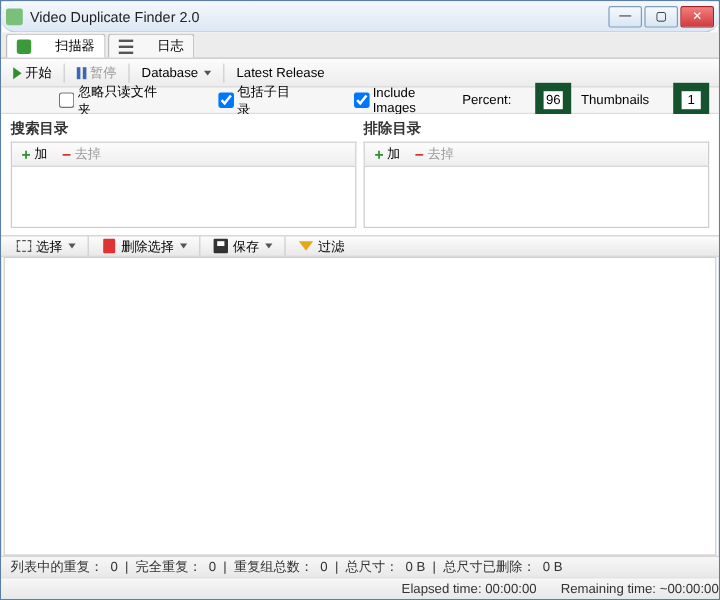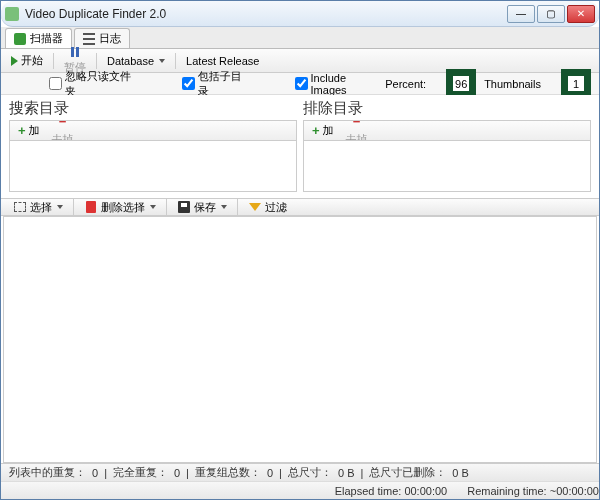--- a/index.html
+++ b/index.html
@@ -5,54 +5,54 @@
 * { box-sizing: border-box; margin: 0; padding: 0; font-family: "Microsoft YaHei", Tahoma, sans-serif; font-size: 11px; }
 body { background: #e8e8e8; width: 600px; height: 500px; overflow: hidden; }
 .window { width: 600px; height: 500px; background: #fff; border: 1px solid #5a7ea8; display: flex; flex-direction: column; }
 .titlebar { height: 26px; background: linear-gradient(#f4f8fc, #dce8f5); display: flex; align-items: center; padding: 0 4px; border-bottom: 1px solid #b7c8dc; border-radius: 12px; }
 .titlebar .ticon { width: 14px; height: 14px; background: #7ac07a; margin-right: 6px; border-radius: 2px; }
 .titlebar .title { flex: 1; color: #222; font-size: 12px; }
 .winbtns { display: flex; gap: 2px; }
 .winbtn { width: 28px; height: 18px; border: 1px solid #7f9db9; background: linear-gradient(#f6f9fc,#d9e6f2); display: flex; align-items: center; justify-content: center; font-size: 10px; border-radius: 2px; cursor: pointer; }
 .winbtn.close { background: linear-gradient(#f08080,#d43a3a); color: #fff; border-color: #a02020; }
 .tabs { height: 22px; background: #ececec; display: flex; align-items: flex-end; padding-left: 4px; border-bottom: 1px solid #bbb; }
-.tab { height: 20px; padding: 0 8px; display: flex; align-items: center; gap: 4px; background: #f7f7f7; border: 1px solid #bbb; border-bottom: none; border-radius: 3px 3px 0 0; margin-right: 2px; cursor: pointer; }
+.tab { height: 20px; padding: 0 8px; display: flex; align-items: center; gap: 20px; background: #f7f7f7; border: 1px solid #bbb; border-bottom: none; border-radius: 3px 3px 0 0; margin-right: 2px; cursor: pointer; }
 .tab.active { background: #fff; }
 .tab .ticon2 { width: 12px; height: 12px; }
 .tab .ticon2.scan { background: #3a9a3a; border-radius: 2px; }
 .tab .ticon2.log { display:flex; flex-direction:column; justify-content:space-between; }
 .tab .ticon2.log span { height:2px; background:#555; display:block; }
 .toolbar { height: 24px; background: linear-gradient(#fcfcfc,#ececec); display: flex; align-items: center; padding: 10px 6px; border-bottom: 1px solid #ccc; gap: 4px; }
 .tbtn { display: flex; align-items: center; gap: 3px; padding: 2px 4px; cursor: pointer; }
 .tbtn .caret { width:0; height:0; border-left:3px solid transparent; border-right:3px solid transparent; border-top:4px solid #555; margin-left:2px; }
 .sep { width: 1px; height: 16px; background: #ccc; margin: 0 2px; }
 .play { width:0; height:0; border-top:5px solid transparent; border-bottom:5px solid transparent; border-left:7px solid #2f8f2f; }
 .pause { display:flex; gap:2px; }
 .pause span { width:3px; height:10px; background:#3a66b5; }
 .optrow { height: 22px; display: flex; align-items: center; gap: 8px; padding: 2px 8px; background: #f6f6f6; border-bottom: 1px solid #ddd; }
 .optrow label { display: flex; align-items: center; gap: 3px; margin-left: 40px; }
 .smallinput { width: 30px; height: 29px; border: 7px solid #14532d; text-align: center; font-size: 11px; margin-left: 12px; }
 .dirzone { display: flex; gap: 6px; padding: 2px 8px 6px 8px; background: #fff; }
 .dircol { flex: 1; display: flex; flex-direction: column; }
-.dircol .hdr { font-size: 15px; color: #333; padding: 2px 0; }
+.dircol .hdr { font-size: 12px; color: #333; padding: 2px 0; font-weight: bold; }
 .dirbtns { height: 20px; background: linear-gradient(#fcfcfc,#eee); border: 1px solid #ccc; border-bottom: none; display: flex; align-items: center; gap: 4px; padding: 0 4px; }
 .plus { color: #2f8f2f; font-weight: bold; font-size: 13px; }
 .minus { color: #c33; font-weight: bold; font-size: 13px; }
 .dirlist { flex: 1; min-height: 52px; border: 1px solid #ccc; background: #fff; }
 .midbar { height: 14px; background: linear-gradient(#fcfcfc,#e9e9e9); border-top: 1px solid #ccc; border-bottom: 1px solid #ccc; display: flex; align-items: center; gap: 4px; padding: 8px 8px; }
 .iconbox { width: 14px; height: 14px; display:flex; align-items:center; justify-content:center; }
 .selecticon { width:12px; height:10px; border:1px dashed #555; }
 .trashicon { width:10px; height:12px; background:#d33; border-radius:1px; }
 .saveicon { width:12px; height:12px; background:#333; border-radius:1px; position:relative; }
 .saveicon::after { content:""; position:absolute; top:2px; left:3px; width:6px; height:4px; background:#fff; }
 .filtericon { width:0; height:0; border-left:6px solid transparent; border-right:6px solid transparent; border-top:8px solid #e6a817; }
 .results { flex: 1; background: #fff; border: 1px solid #ccc; margin: 0 2px; }
 .statusbar { height: 18px; background: linear-gradient(#f7f7f7,#e8e8e8); border-top: 1px solid #ccc; display: flex; align-items: center; padding: 0 8px; font-size: 11px; color: #333; gap: 6px; }
 .statusbar2 { height: 18px; background: linear-gradient(#f7f7f7,#e8e8e8); border-top: 1px solid #ddd; display:flex; align-items:center; justify-content:flex-end; gap: 20px; font-size:11px; color:#333; }
-.disabled { color: #999; flex-direction: column; }
+.disabled { color: #999; }
 </style>
 </head>
 <body>
 
 <div class="window">
   <div class="titlebar">
     <div class="ticon"></div>
     <div class="title">Video Duplicate Finder 2.0</div>
     <div class="winbtns">
       <div class="winbtn">—</div>

